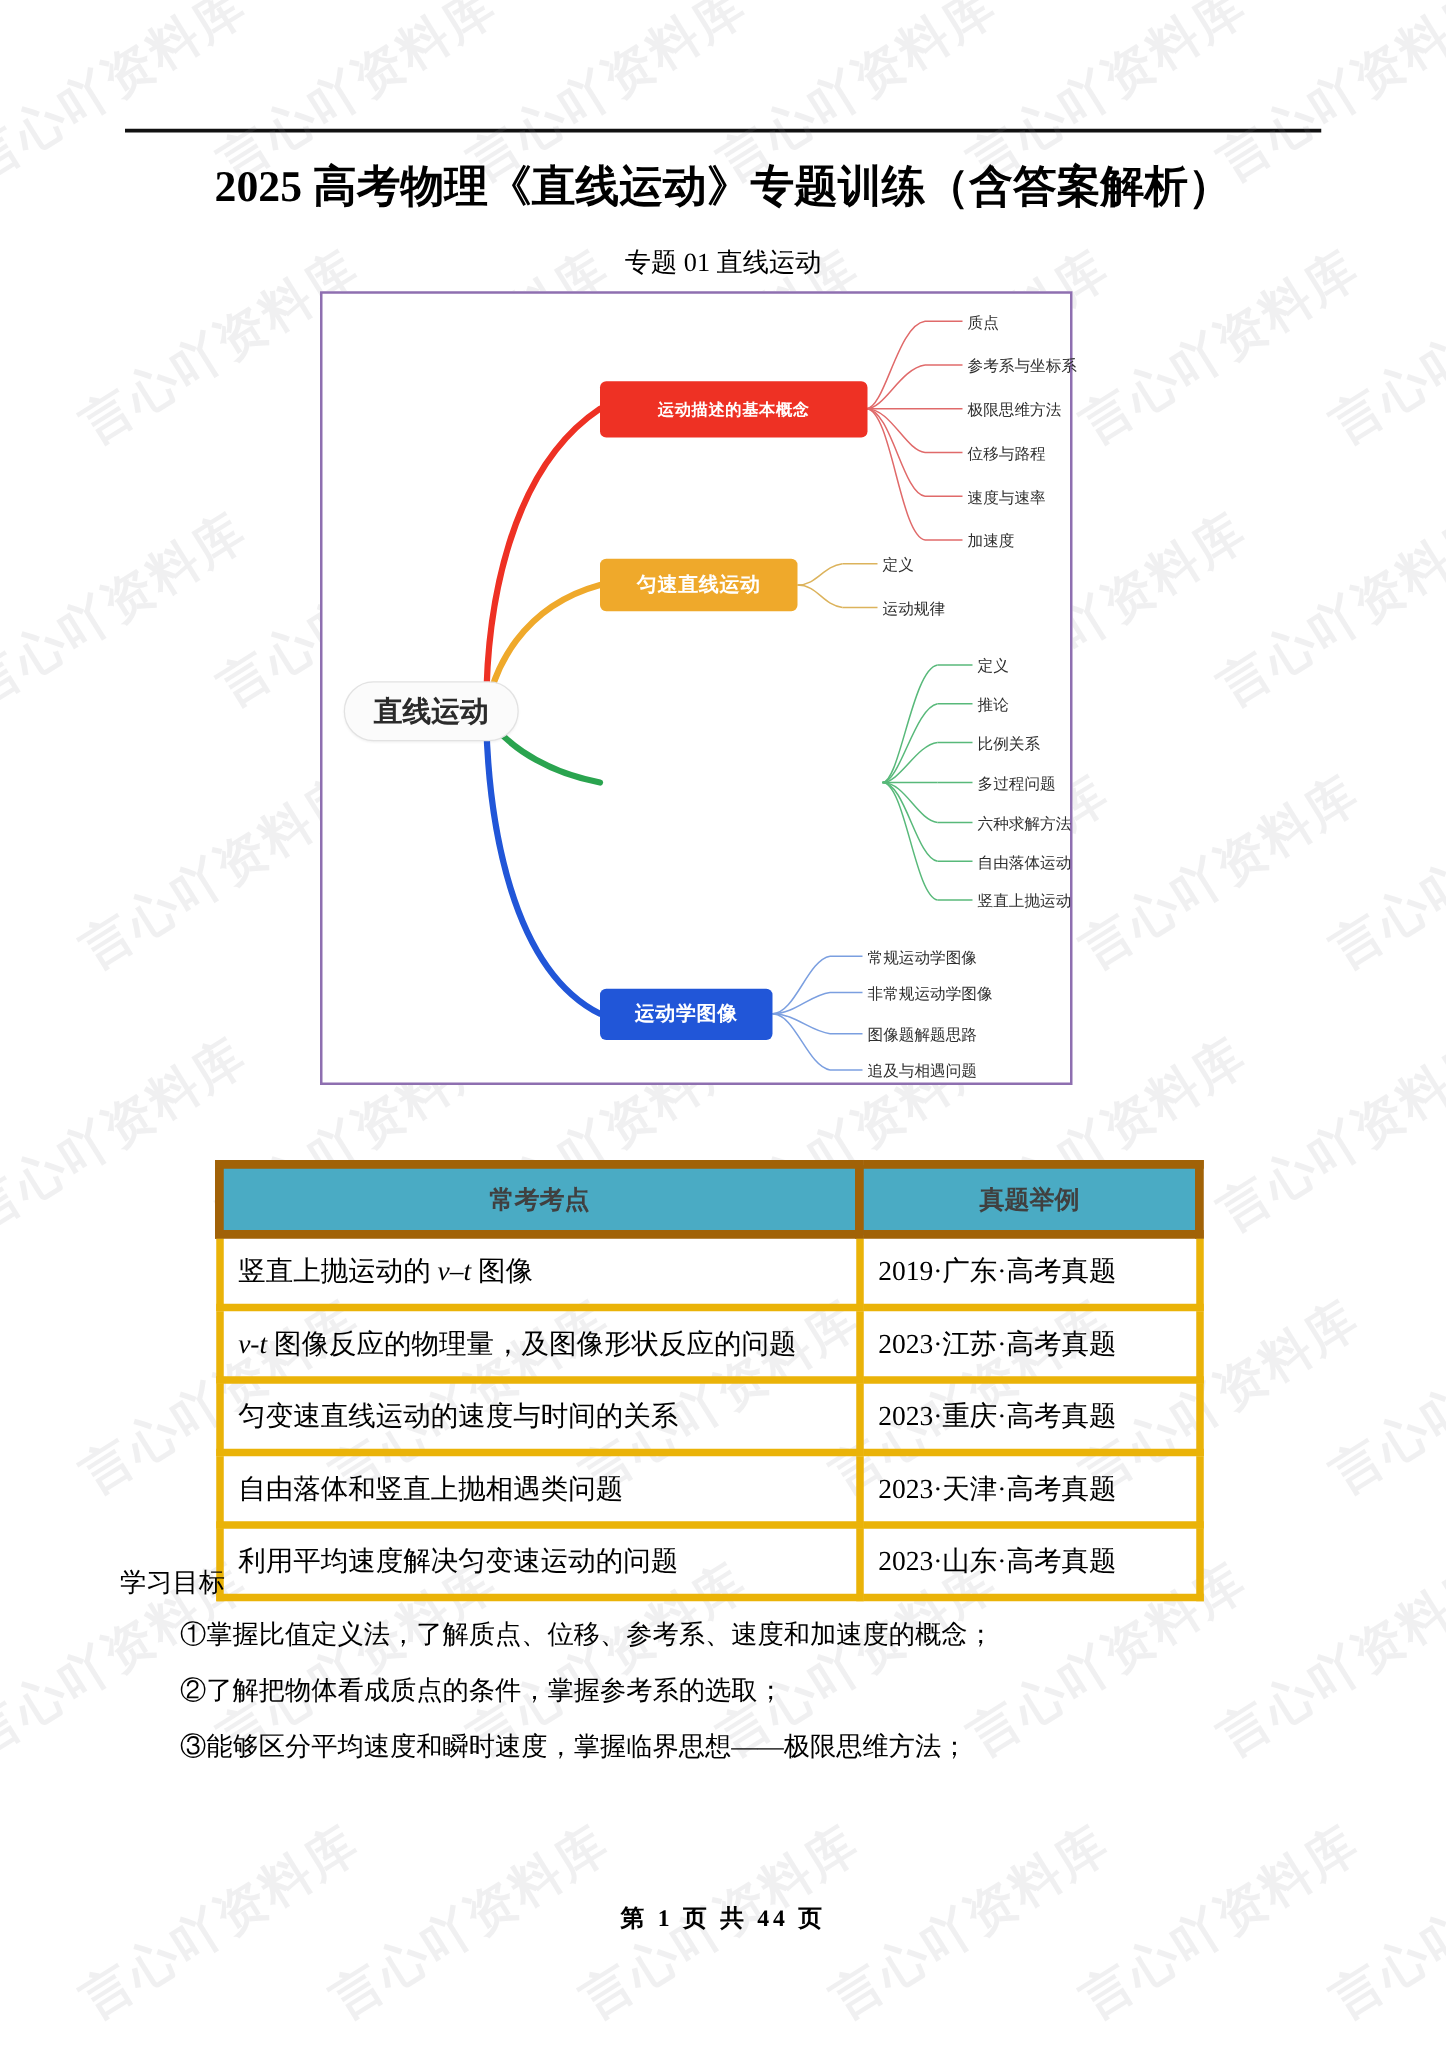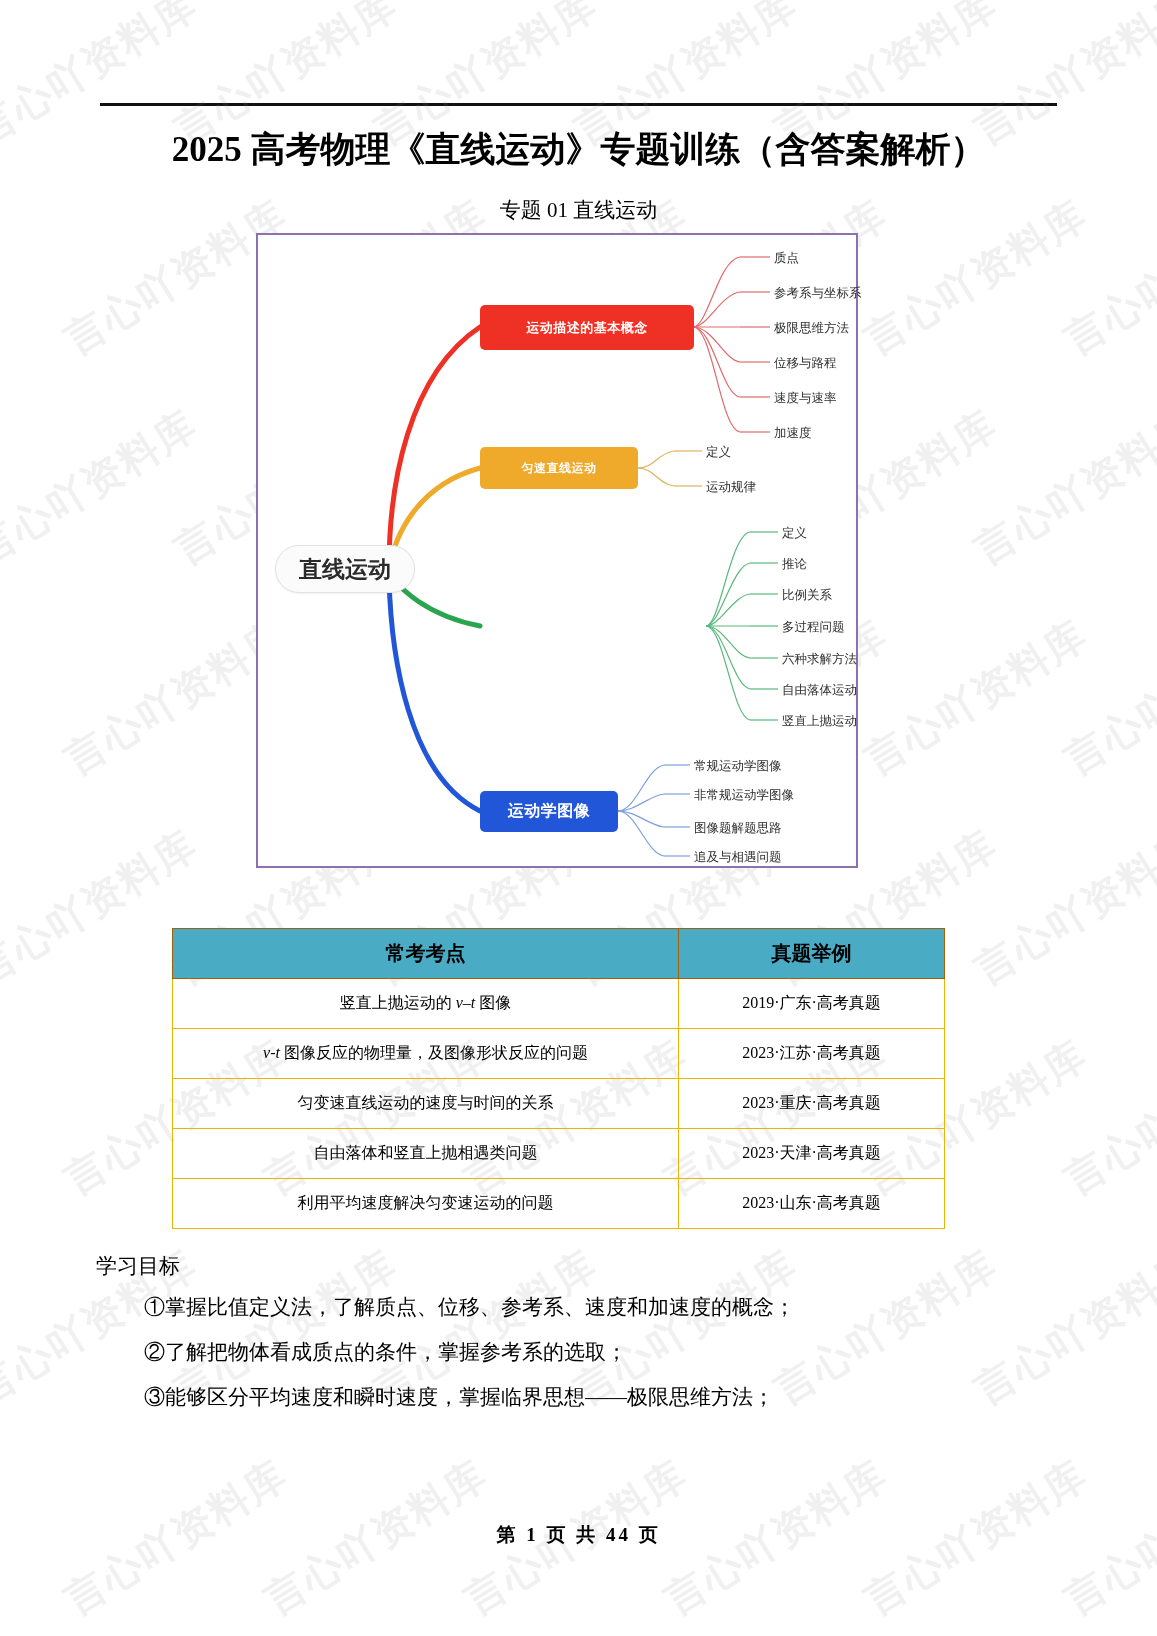--- a/index.html
+++ b/index.html
@@ -135,35 +135,34 @@
     width: 770px;
     z-index: 10;
   }
   table.exam {
     border-collapse: collapse;
     width: 770px;
     table-layout: fixed;
   }
   table.exam th {
     background: #4aabc4;
-    color: #000000;
+    color: #404040;
     font-size: 20px;
     font-weight: 700;
     padding: 11px 0;
-    border: 1px solid #a16207;
+    border: 7px solid #a16207;
     text-align: center;
     font-family: "Liberation Serif", serif;
   }
   table.exam td {
-    border: 1px solid #eab308;
-    font-size: 16px;
+    border: 6px solid #eab308;
+    font-size: 22px;
     padding: 11px 12px;
     height: 27px;
     font-family: "Liberation Serif", serif;
-    text-align: center;
   }
   td.c-point { text-align: left; }
   td.c-ex { text-align: left; padding-left: 18px; }
   .vt { font-style: italic; font-family: "Liberation Serif", serif; }
 
   
   .obj-head {
     position: absolute;
     left: 96px;
     top: 1252px;
@@ -324,21 +323,21 @@
     <div class="node" style="left:222px; top:70px; width:214px; height:45px; background:#ee3124; font-size:13px;">
       <span>运动描述的基本概念</span>
     </div>
     <div class="leaf" style="left:516px; top:17px;">质点</div>
     <div class="leaf" style="left:516px; top:52px;">参考系与坐标系</div>
     <div class="leaf" style="left:516px; top:87px;">极限思维方法</div>
     <div class="leaf" style="left:516px; top:122px;">位移与路程</div>
     <div class="leaf" style="left:516px; top:157px;">速度与速率</div>
     <div class="leaf" style="left:516px; top:192px;">加速度</div>
 
-    <div class="node" style="left:222px; top:212px; width:158px; height:42px; background:#efa92b; font-size:12px;">
+    <div class="node" style="left:222px; top:212px; width:158px; height:42px; background:#efa92b; font-size:16px;">
       <span>匀速直线运动</span>
     </div>
     <div class="leaf" style="left:448px; top:211px;">定义</div>
     <div class="leaf" style="left:448px; top:246px;">运动规律</div>
 
     <div class="leaf" style="left:524px; top:292px;">定义</div>
     <div class="leaf" style="left:524px; top:323px;">推论</div>
     <div class="leaf" style="left:524px; top:354px;">比例关系</div>
     <div class="leaf" style="left:524px; top:386px;">多过程问题</div>
     <div class="leaf" style="left:524px; top:418px;">六种求解方法</div>

